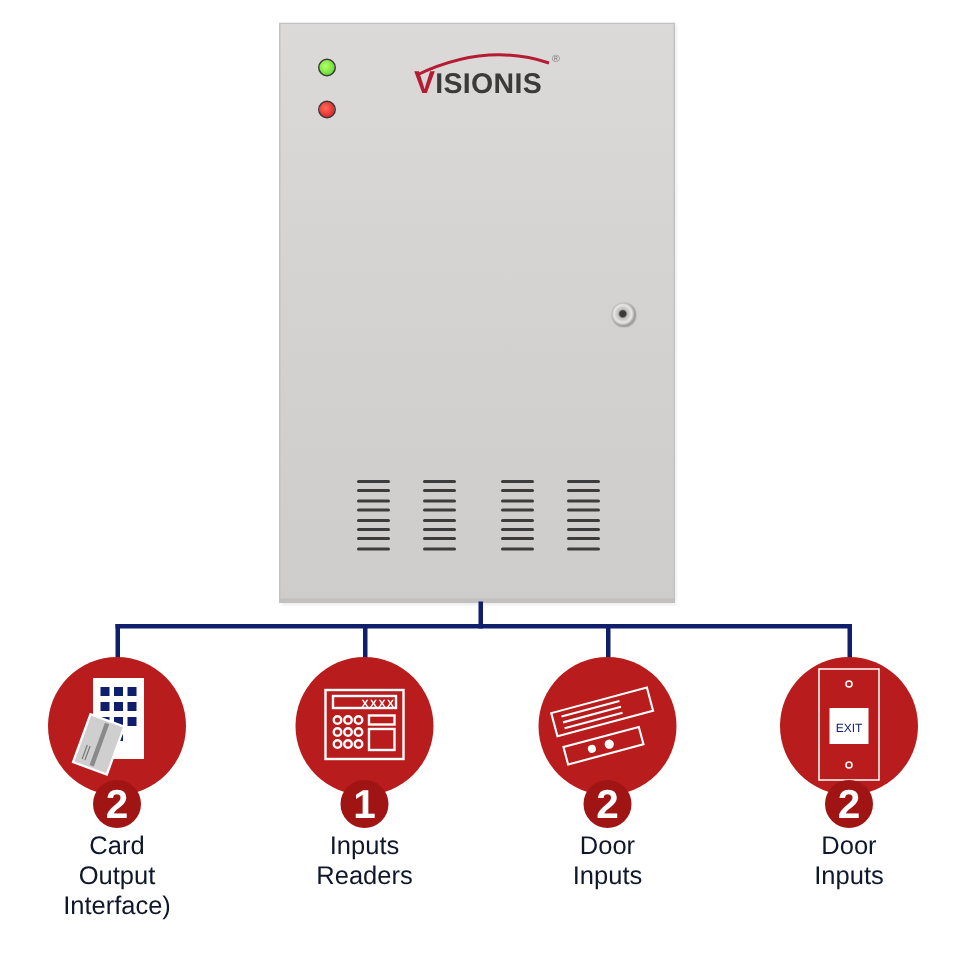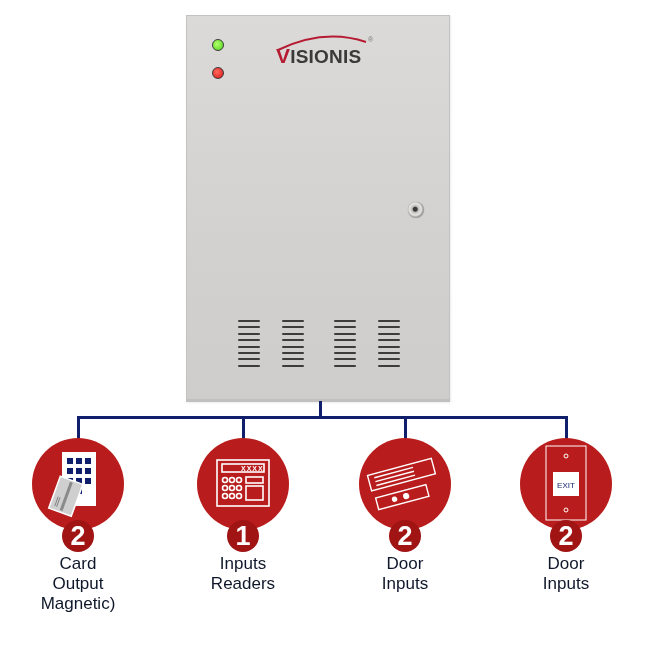--- a/index.html
+++ b/index.html
@@ -147,21 +147,21 @@
         <rect x="33" y="44" width="3" height="30" fill="#8a8a8a"></rect>
         <line x1="27" y1="62" x2="27" y2="72" stroke="#777" stroke-width="0.8"></line>
         <line x1="29" y1="62" x2="29" y2="72" stroke="#777" stroke-width="0.8"></line>
       </g>
     </svg>
   </div>
   <div class="badge">2</div>
   <div class="label">
     <div>Card</div>
     <div>Output</div>
-    <div>Magnetic)</div>
+    <div>Interface)</div>
   </div>
 </div>
 
 <div class="node" style="left:173px; top:438px;">
   <div class="circle">
     <svg width="92" height="92" viewBox="0 0 92 92" fill="none" stroke="#ffffff" stroke-width="1.6">
       <rect x="20" y="22" width="52" height="46"></rect>
       <rect x="25" y="26" width="42" height="8"></rect>
       <text x="44" y="33" font-size="7" fill="#ffffff" stroke="none" font-family="Liberation Sans, sans-serif" font-weight="bold" letter-spacing="1">XXXX</text>
       <circle cx="28" cy="42" r="2.5"></circle>

